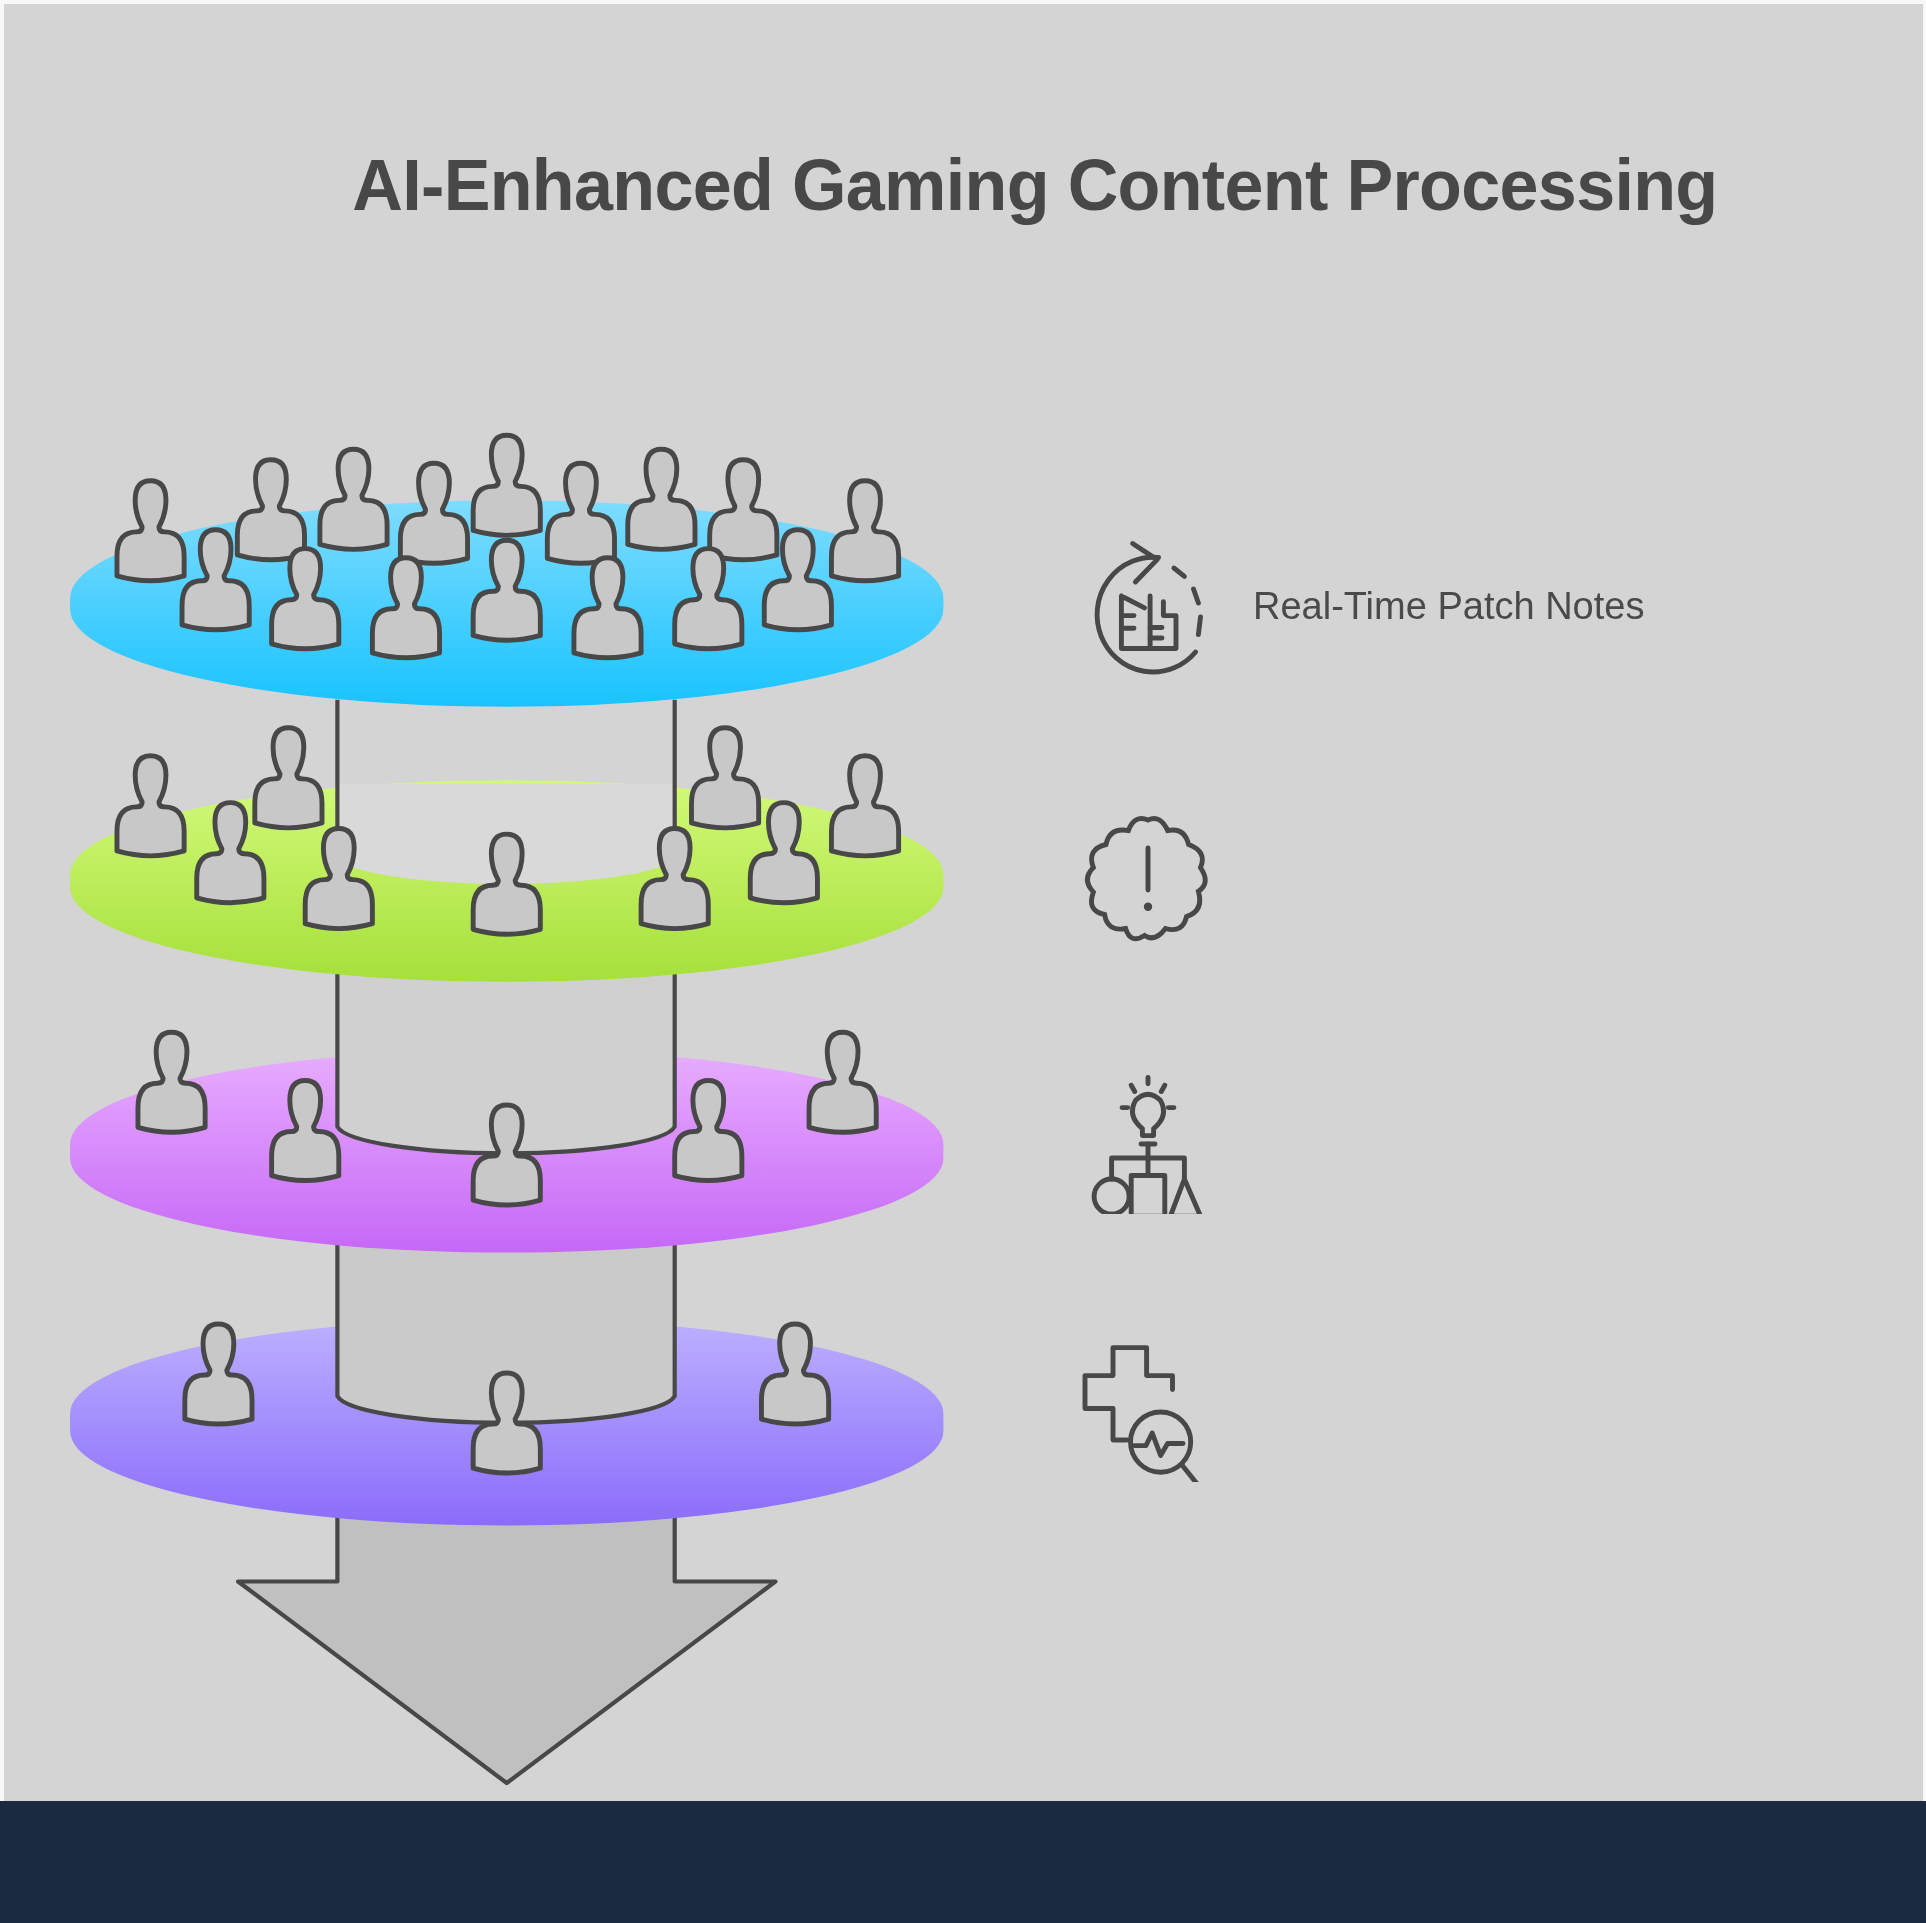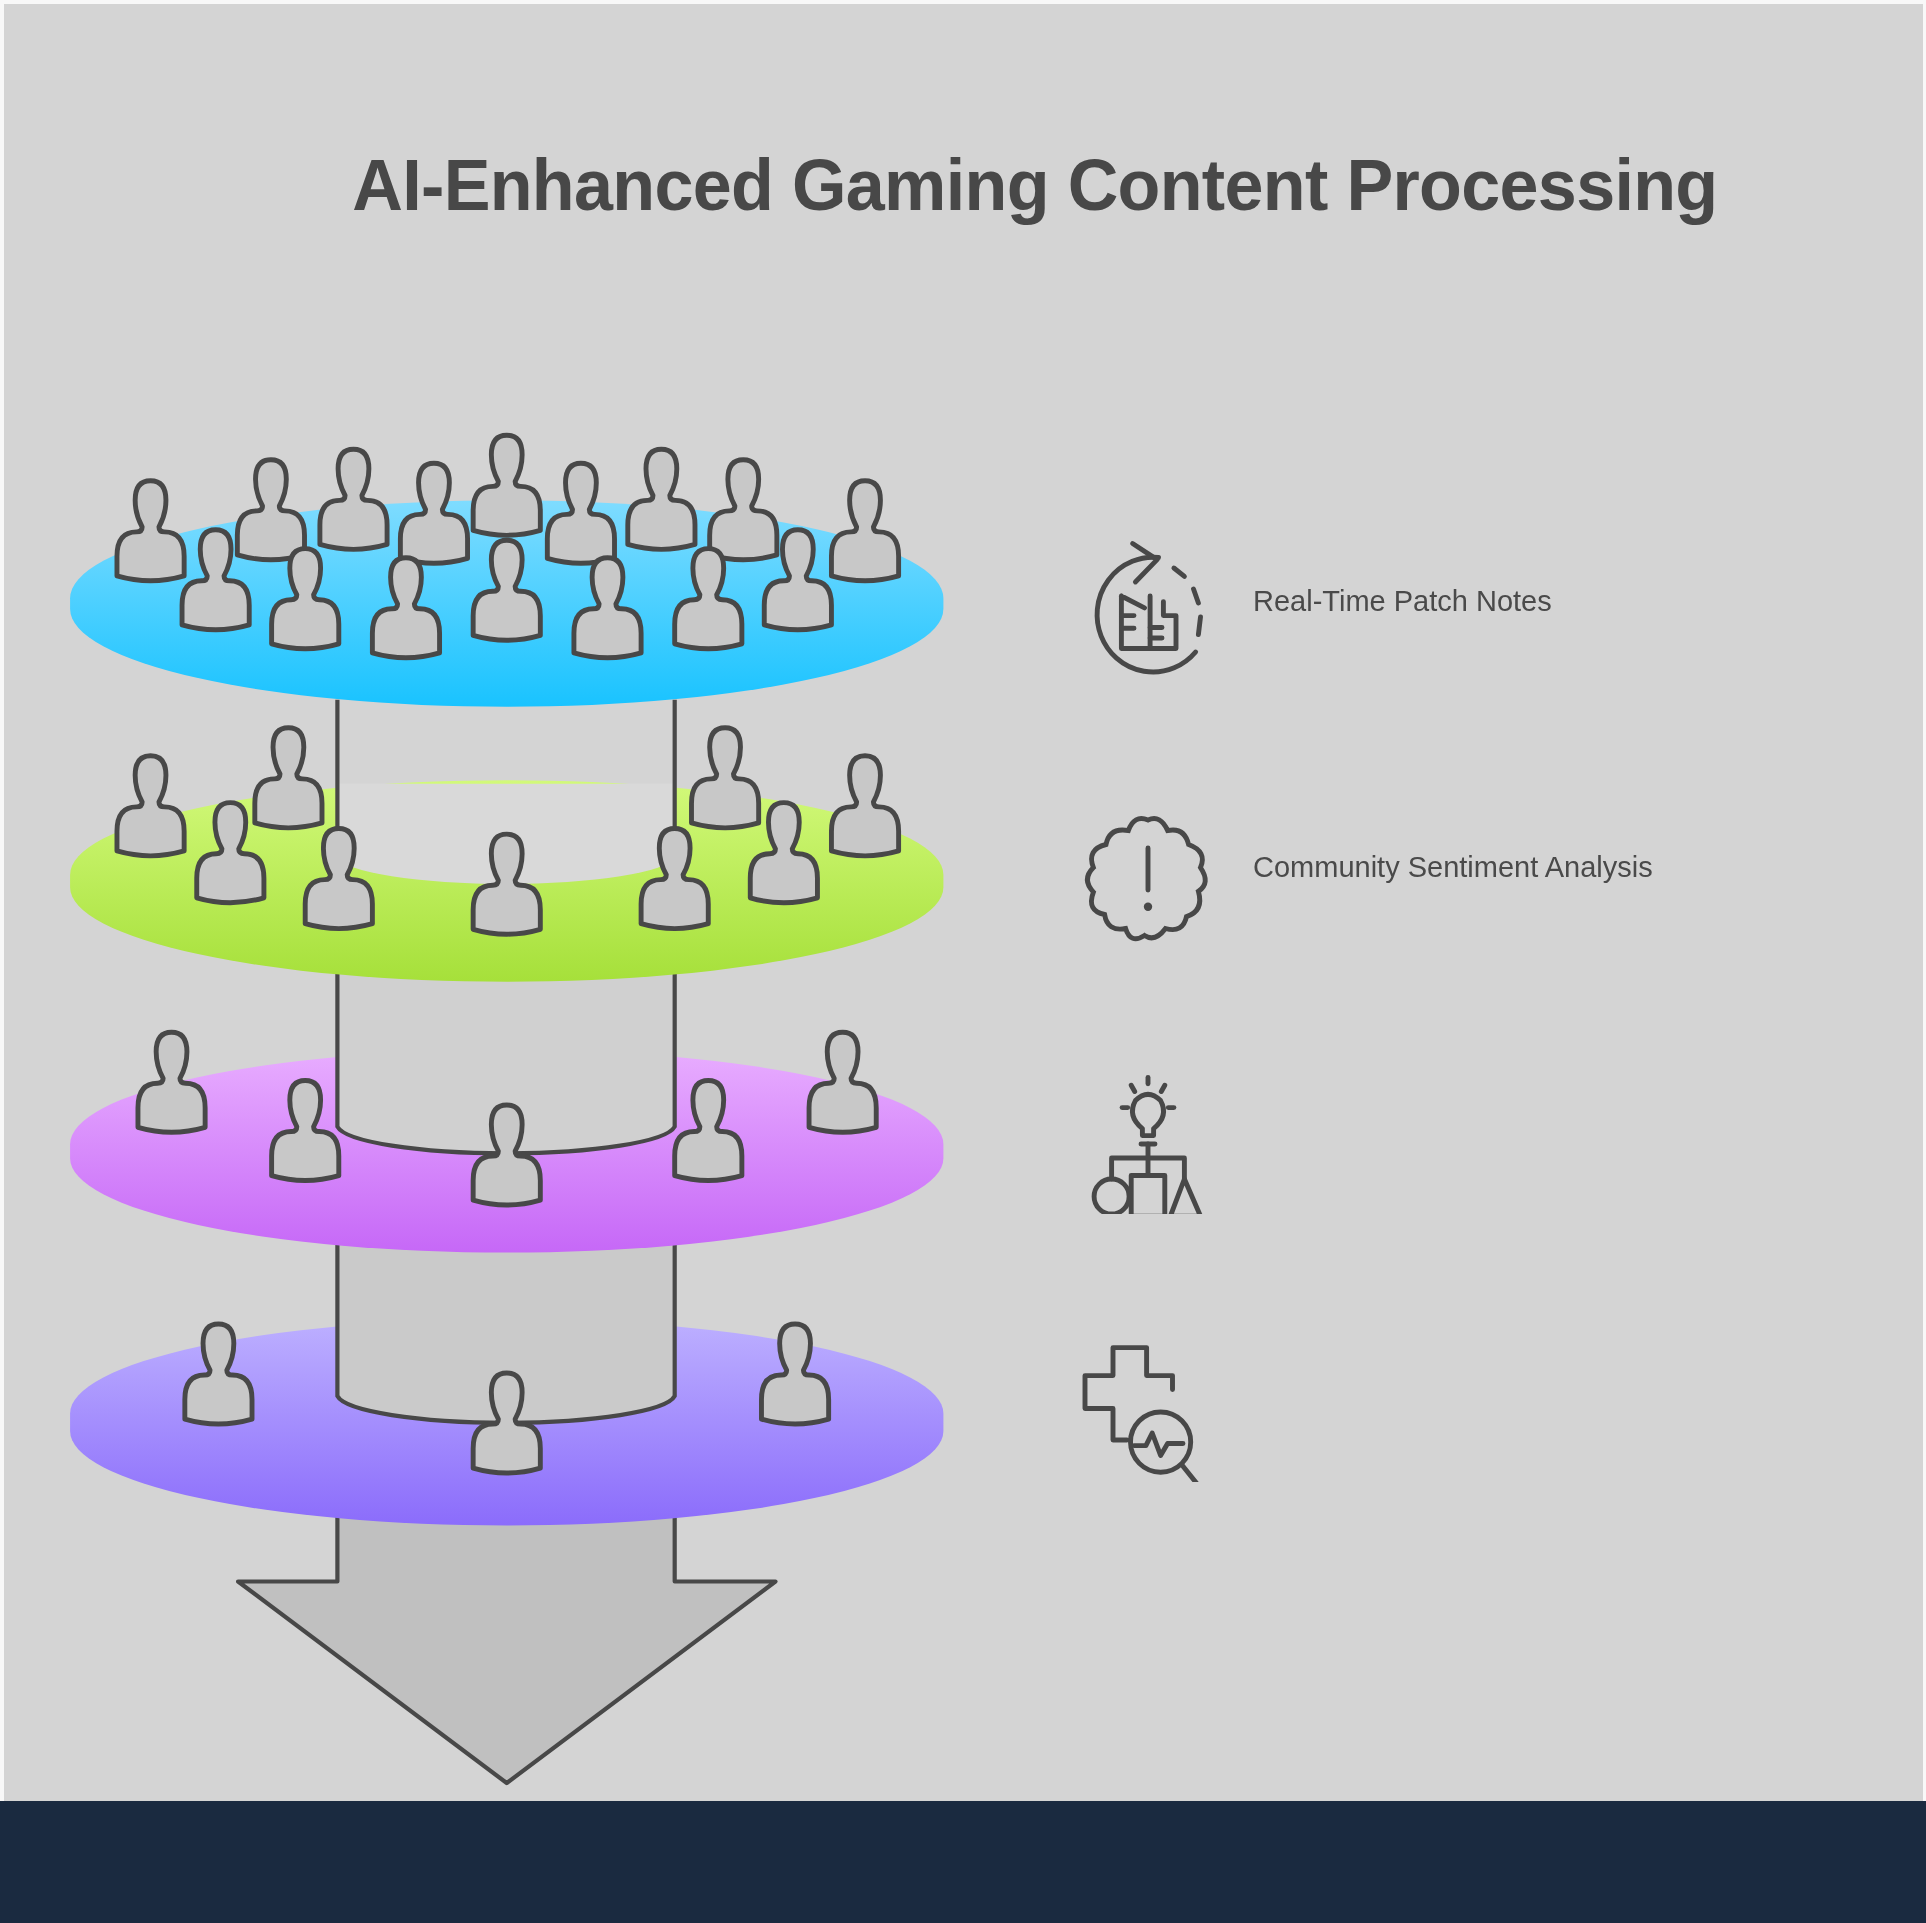--- a/index.html
+++ b/index.html
@@ -21,21 +21,21 @@
     font-size: 73px; font-weight: bold; color: #484848; letter-spacing: -0.7px;
     transform: scaleX(0.96); transform-origin: left top;
   }
   #diagram { position: absolute; left: 0; top: 0; width: 1926px; height: 1923px; }
   .row {
     position: absolute; left: 1078px; height: 140px; width: 840px;
   }
   .row .icon { position: absolute; left: 0; top: 0; width: 140px; height: 140px; }
   .row .label {
     position: absolute; left: 175px; top: 45px;
-    font-size: 29px; color: #4a4a4a; white-space: nowrap;
+    font-size: 38px; color: #4a4a4a; white-space: nowrap;
   }
 </style>
 </head>
 <body>
 
 <div id="canvas"></div>
 <div id="footer-band"></div>
 
 <div id="title">AI-Enhanced Gaming Content Processing</div>
 
@@ -206,21 +206,20 @@
 </div>
 
 <div class="row" style="top:806px;">
   <svg class="icon" viewBox="0 0 200 200">
     <g fill="none" stroke="#484848" stroke-width="7" stroke-linecap="round">
       <path d="M100,20 Q118,12 128,35 Q152,30 158,55 Q185,65 175,88 Q190,110 172,122 Q180,150 155,158 Q150,182 125,175 Q110,195 95,185 Q75,198 68,175 Q42,180 38,155 Q12,150 22,123 Q5,105 22,88 Q12,62 40,55 Q45,30 72,35 Q80,12 100,20 Z"></path>
       <line x1="100" y1="60" x2="100" y2="120"></line>
     </g>
     <circle cx="100" cy="144" r="6" fill="#484848"></circle>
   </svg>
-  <div class="label">Community Sentiment Analysis</div>
 </div>
 
 <div class="row" style="top:1074px;">
   <svg class="icon" viewBox="0 0 200 200">
     <g fill="none" stroke="#484848" stroke-width="7" stroke-linecap="round" stroke-linejoin="round">
       <path d="M92,78 Q70,60 82,38 Q100,20 118,38 Q130,60 108,78 L108,88 L92,88 Z"></path>
       <line x1="100" y1="5" x2="100" y2="14"></line>
       <line x1="76" y1="16" x2="81" y2="25"></line>
         <line x1="124" y1="16" x2="119" y2="25"></line>
       <line x1="63" y1="48" x2="71" y2="48"></line>

